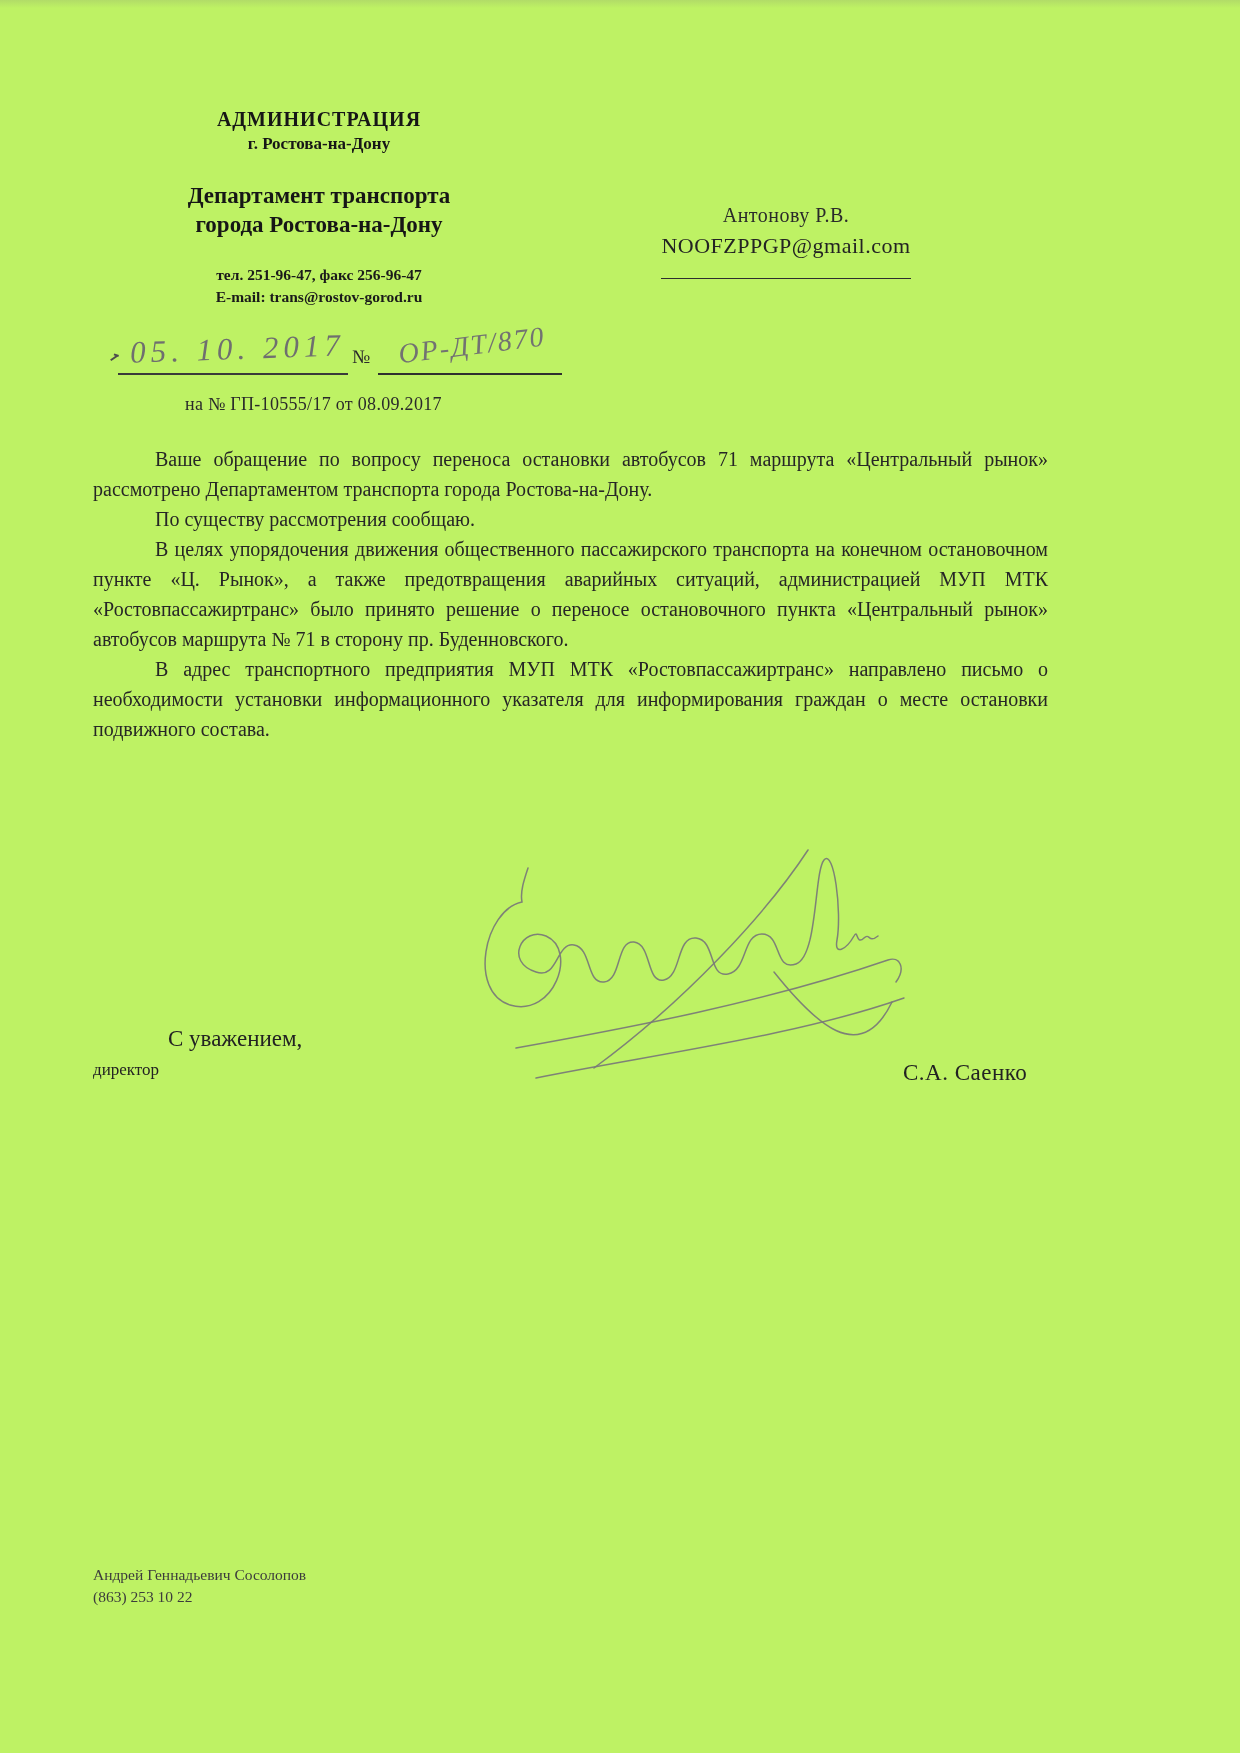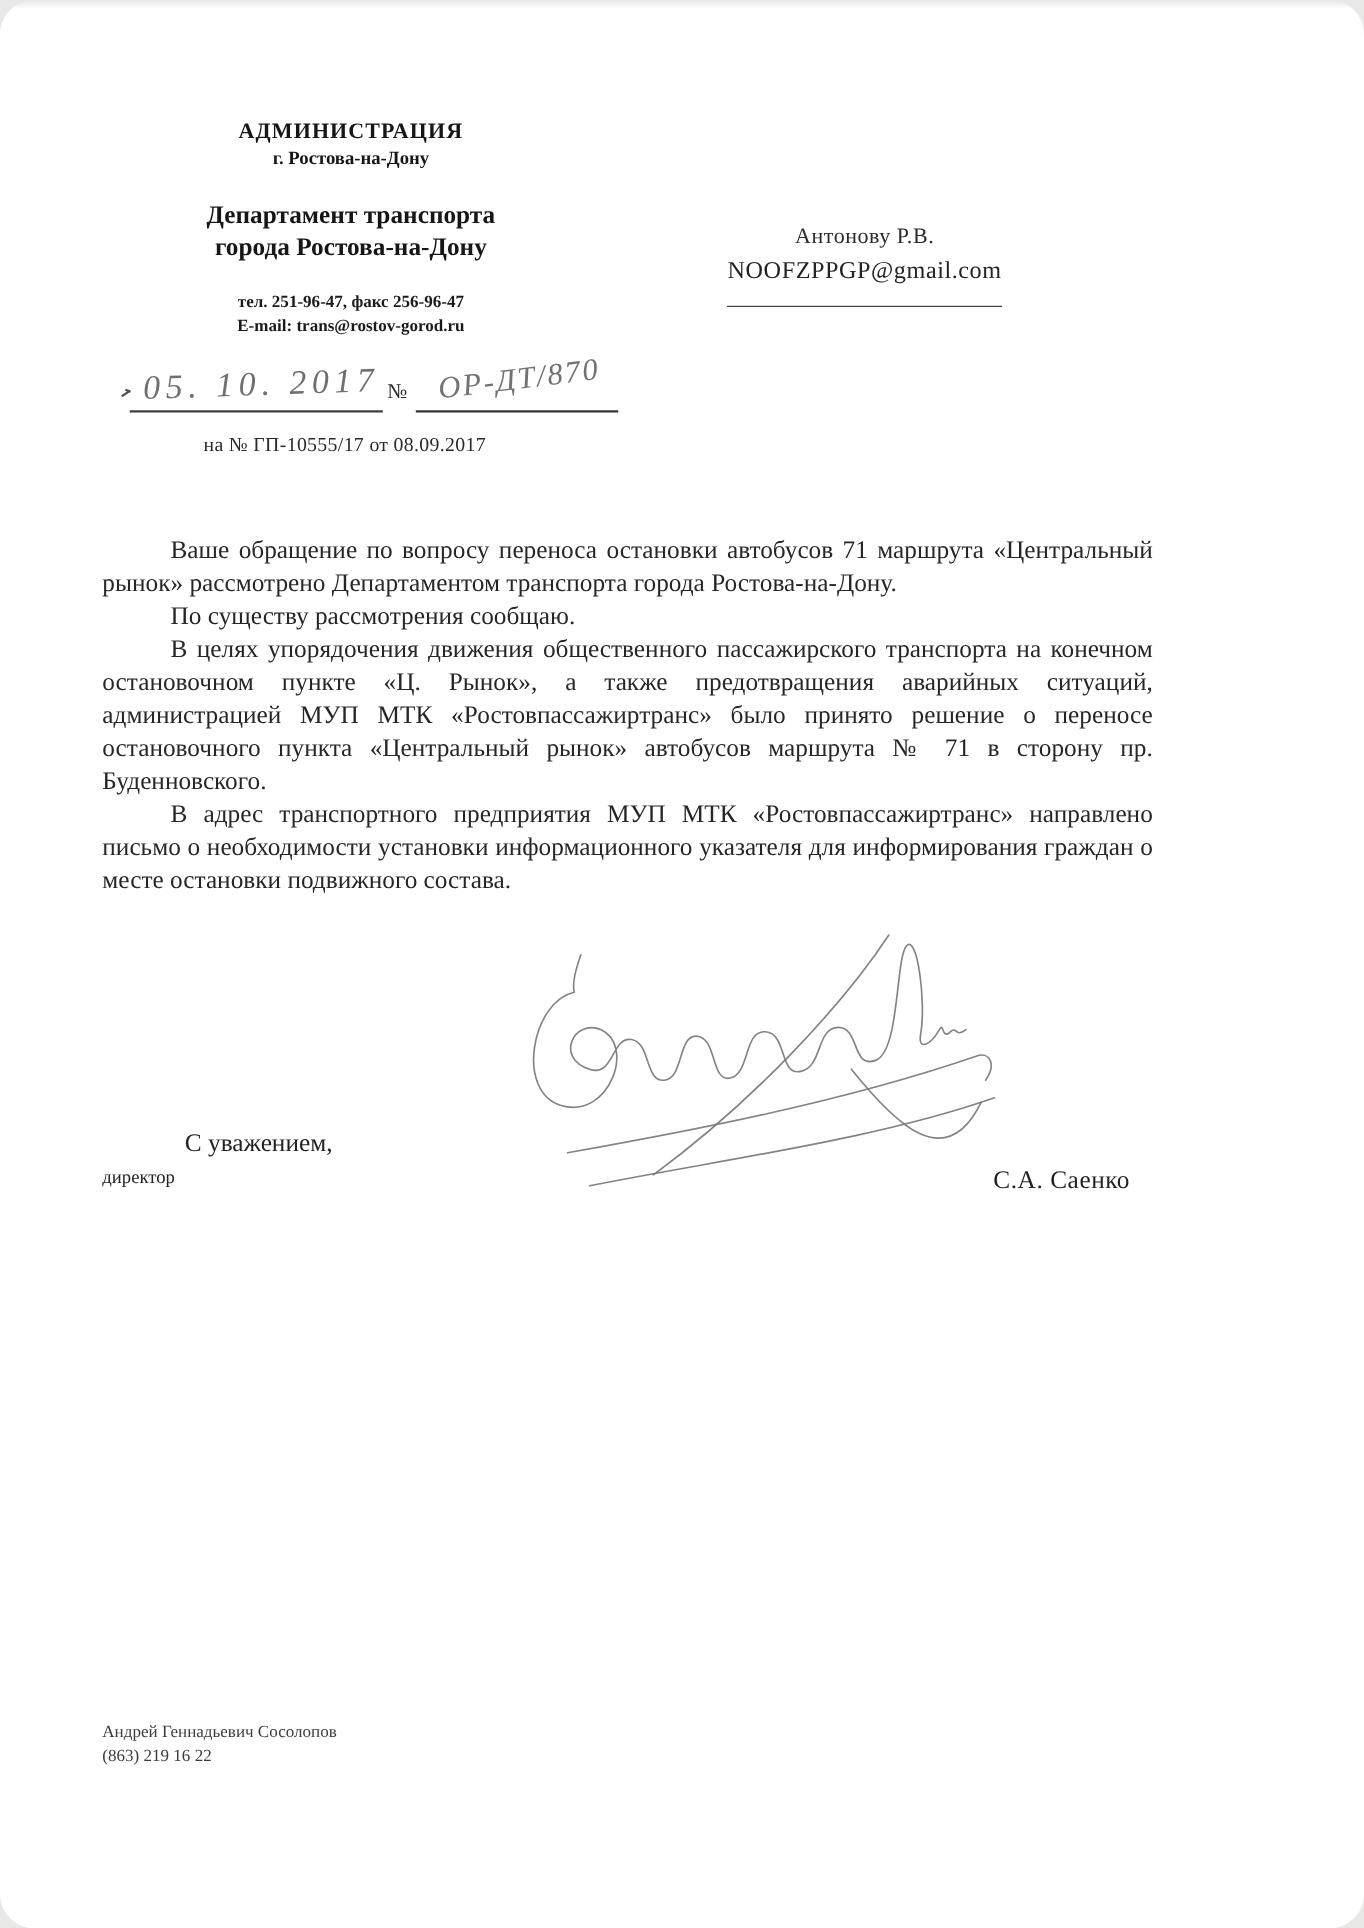--- a/index.html
+++ b/index.html
@@ -4,24 +4,23 @@
 <style>
   html,body{margin:0;padding:0;}
   body{
     width:1240px;height:1753px;
     background:#e8e8e6;
     font-family:"Liberation Serif", serif;
   }
   .page{
     position:relative;
     width:1240px;height:1753px;
-    background:#ffffff;
+    background:#bef264;
     overflow:hidden;
     color:#1f1f1f;
-    border-radius:31px;
   }
   .scan-edge{
     position:absolute;left:0;top:0;width:100%;height:8px;
     background:linear-gradient(180deg, rgba(120,120,120,.18), rgba(255,255,255,0));
   }
   
   .letterhead{
     position:absolute;left:120px;top:108px;width:398px;
     text-align:center;
     color:#161616;
@@ -73,22 +72,22 @@
   .num-underline{
     position:absolute;left:378px;top:373px;width:184px;height:2px;background:#2f2f2f;
   }
   
   .reference{
     position:absolute;left:185px;top:394px;
     font-size:18px;color:#2a2a2a;letter-spacing:.3px;
   }
   
   .body-text{
-    position:absolute;left:93px;top:485px;width:955px;
-    font-size:23px;line-height:30px;color:#262626;
+    position:absolute;left:93px;top:444px;width:955px;
+    font-size:20px;line-height:30px;color:#262626;
     text-align:justify;
   }
   .body-text p{margin:0;text-indent:62px;}
   
   .closing{
     position:absolute;left:168px;top:1026px;
     font-size:23px;color:#222;
   }
   .signer-title{
     position:absolute;left:93px;top:1060px;
@@ -173,15 +172,15 @@
              C 392 88, 390 106, 398 98
              C 404 92, 402 104, 412 96"></path>
     <path d="M 342 10 C 300 74, 218 162, 128 228"></path>
     <path d="M 50 208 C 162 188, 300 162, 422 120 C 434 116, 440 128, 430 142"></path>
     <path d="M 308 132 C 348 182, 394 228, 426 162"></path>
     <path d="M 70 238 C 190 214, 330 196, 438 158"></path>
   </svg>
 
   <div class="footer">
     <div>Андрей Геннадьевич Сосолопов</div>
-    <div>(863) 219 16 22</div>
+    <div>(863) 253 10 22</div>
   </div>
 </div>
 
 </body></html>

